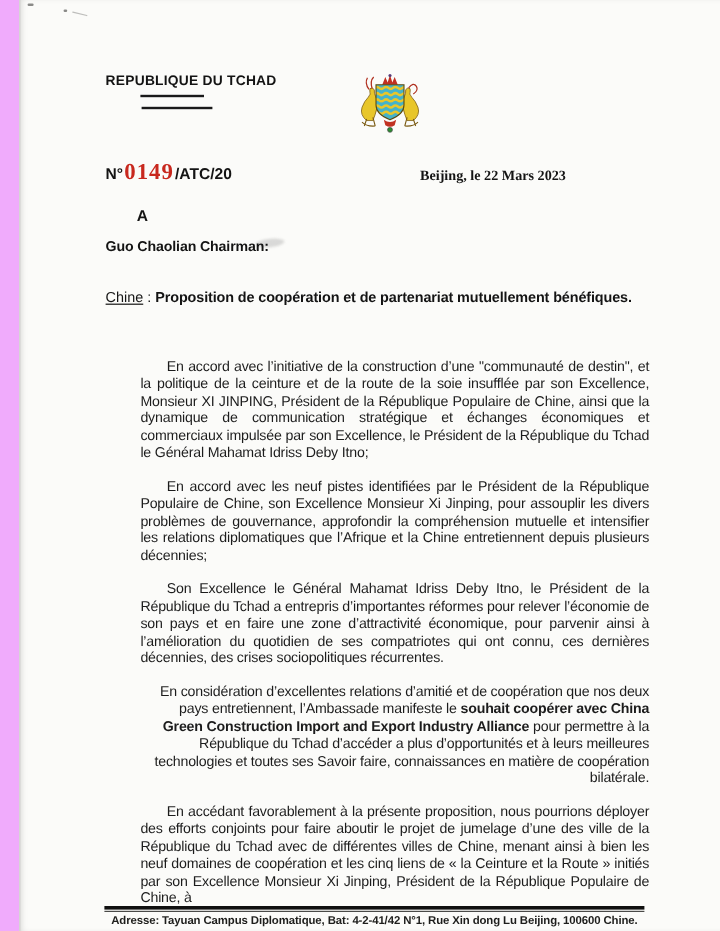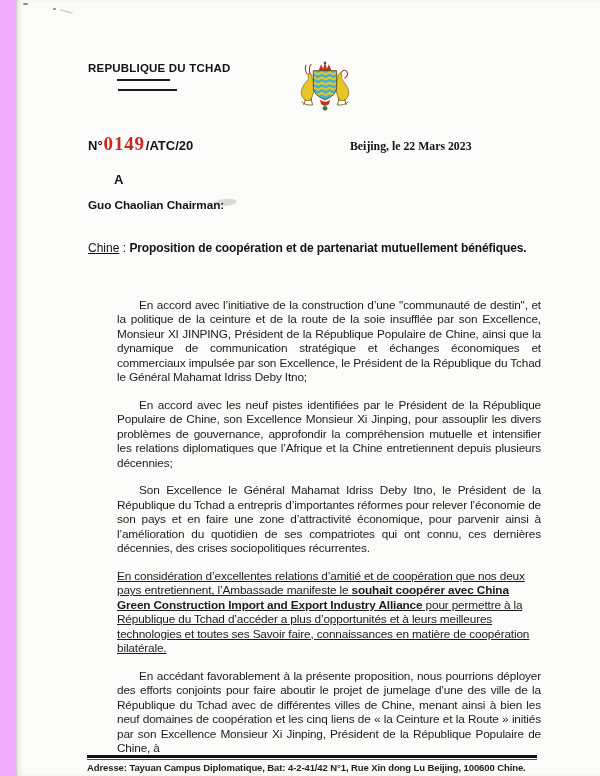--- a/index.html
+++ b/index.html
@@ -34,28 +34,28 @@
   .subject{position:absolute;left:88px;top:240px;width:445px;font-size:12px;line-height:16.5px;
            color:#141414;}
   .subject .lbl{text-decoration:underline;}
   .subject b{letter-spacing:-.1px;}
 
   
   .letter-body{position:absolute;left:85px;top:298px;width:424px;color:#1c1c1c;margin-left:32px;}
   .letter-body p{font-size:11.8px;line-height:14.4px;letter-spacing:-.15px;margin:0 0 13.5px 0;}
   .letter-body p.indent{text-indent:22px;}
   .letter-body p.justify{text-align:justify;}
-  .letter-body p.ragged{text-align:left;text-decoration:underline;}
+  .letter-body p.ragged{text-align:right;}
   .letter-body .bold{font-weight:bold;}
 
   
   .footer-rule{position:absolute;left:87px;top:755px;width:450px;}
   .footer-rule .thick{height:3px;background:#101010;}
   .footer-rule .thin{height:1px;background:#4a4a48;margin-top:1px;}
-  .footer-address{position:absolute;left:87px;top:762px;width:450px;text-align:left;
+  .footer-address{position:absolute;left:87px;top:762px;width:450px;text-align:center;
                   font-weight:bold;font-size:9.5px;letter-spacing:-.1px;color:#1e1e1c;}
 </style>
 </head>
 <body>
 
 <div class="page">
   <div class="paper"></div>
 
   <div class="speck" style="left:23px;top:3px;width:5px;height:2px;"></div>
   <div class="speck" style="left:53px;top:8px;width:3px;height:2px;"></div>

